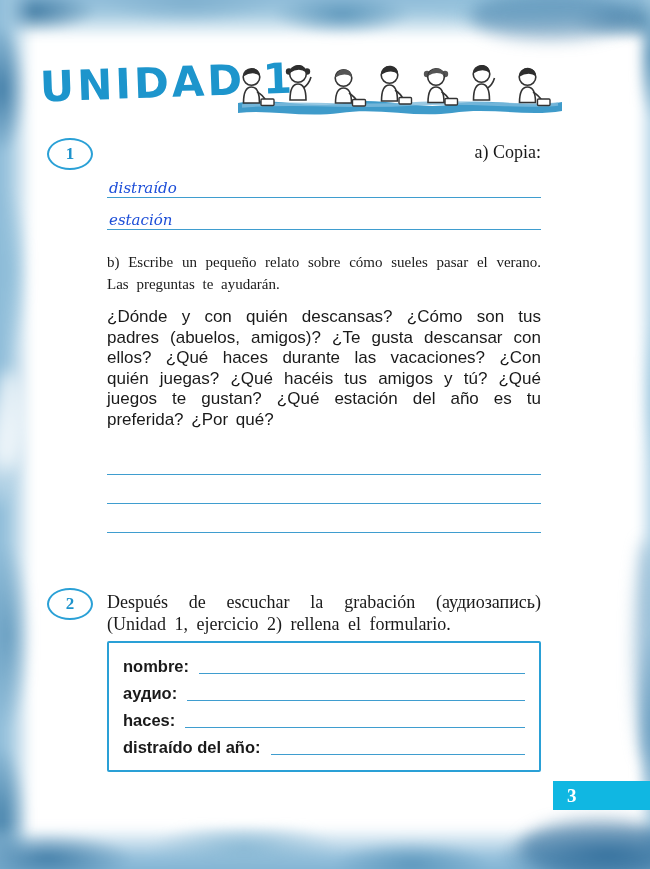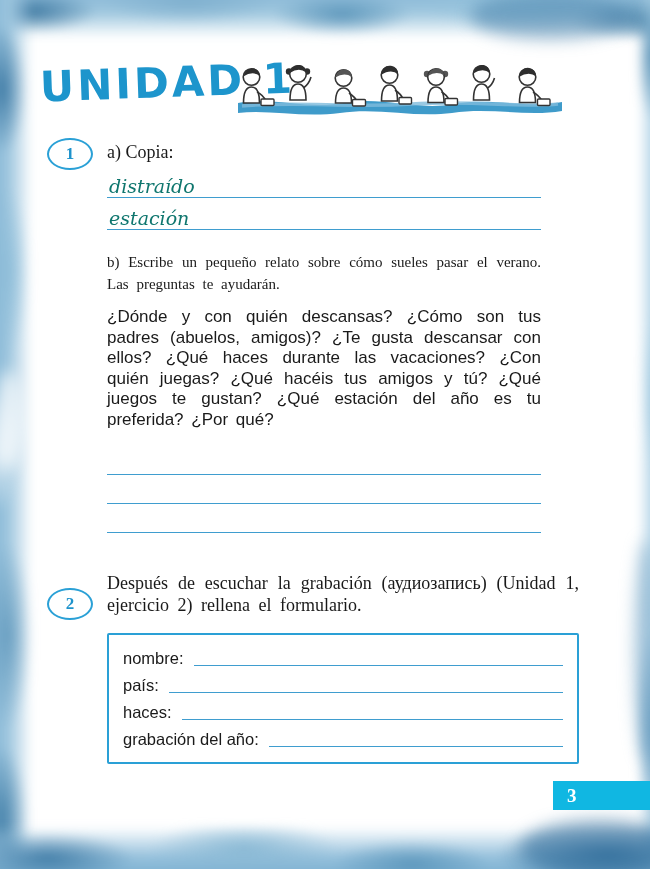--- a/index.html
+++ b/index.html
@@ -64,43 +64,43 @@
     border:2.5px solid #2aa0d6; border-radius:50%;
     display:flex; align-items:center; justify-content:center;
     color:#1e93cc; font-weight:bold; font-size:17px;
     font-family:"Liberation Serif", serif; background:#fff;
   }
   #badge1{left:47px; top:138px;}
   #badge2{left:47px; top:588px;}
 
   
   #ex1{position:absolute; left:107px; top:140px; width:434px;}
-  .copia-label{font-size:18px; line-height:24px; margin:0 0 2px 0;}
+  .copia-label{font-size:18px; line-height:24px; margin:0 0 2px 0;text-align:right;}
   .copy-row{position:relative; height:31px; border-bottom:1.4px solid #3f9dcf;}
   .copy-word{
     position:absolute; left:2px; bottom:0;
     font-family:"DejaVu Serif", serif; font-style:italic;
-    font-size:19px; color:#0f766e;
+    font-size:15px; color:#1d4ed8;
   }
   .part-b{margin:22px 0 0 0; text-align:justify; font-size:15px; line-height:21.5px; word-spacing:4px;}
   .questions{
     margin:12px 0 0 0; text-align:justify;
     font-family:Liberation Sans, sans-serif;
     font-size:17px; line-height:20.5px; word-spacing:3px;
   }
   .answer-lines{margin-top:16px;}
   .answer-line{height:28px; border-bottom:1.4px solid #3f9dcf;}
 
   
-  #ex2{position:absolute; left:107px; top:573px; width:472px;}
+  #ex2{position:absolute; left:107px; top:592px; width:434px;}
   .instruction{margin:0; text-align:justify; font-size:18px; line-height:21.5px; word-spacing:4px;}
   .form-box{
-    margin-top:17px; border:2px solid #2aa0d6; border-radius:2px;
+    margin-top:6px; border:2px solid #2aa0d6; border-radius:2px;
     padding:8px 14px 11px 14px; background:#fff;
-    font-family:"Liberation Sans", sans-serif; font-size:16.5px;
+    font-family:"Liberation Sans", sans-serif; font-size:16.5px;font-weight:bold;
   }
   .form-row{display:flex; align-items:flex-end; height:27px;}
   .form-row .flabel{white-space:nowrap; line-height:24px;}
   .form-row .line{flex:1; border-bottom:1.5px solid #3f9dcf; margin-left:10px; margin-bottom:4px;}
 
   
   #page-tab{
     position:absolute; left:553px; top:781px; width:97px; height:29px;
     background:#10b7e2; z-index:3;
     display:flex; align-items:center;
@@ -219,29 +219,29 @@
 
   <section id="ex2">
     <p class="instruction">Después de escuchar la grabación (аудио­запись) (Unidad 1, ejercicio 2) rellena el for­mulario.</p>
 
     <div class="form-box">
       <div class="form-row">
         <span class="flabel">nombre:</span>
         <span class="line"></span>
       </div>
       <div class="form-row">
-        <span class="flabel">país:</span>
+        <span class="flabel">аудио:</span>
         <span class="line"></span>
       </div>
       <div class="form-row">
         <span class="flabel">haces:</span>
         <span class="line"></span>
       </div>
       <div class="form-row">
-        <span class="flabel">grabación del año:</span>
+        <span class="flabel">distraído del año:</span>
         <span class="line"></span>
       </div>
     </div>
   </section>
 
   <div id="page-tab">
     <span>3</span>
   </div>
 
 </div>

